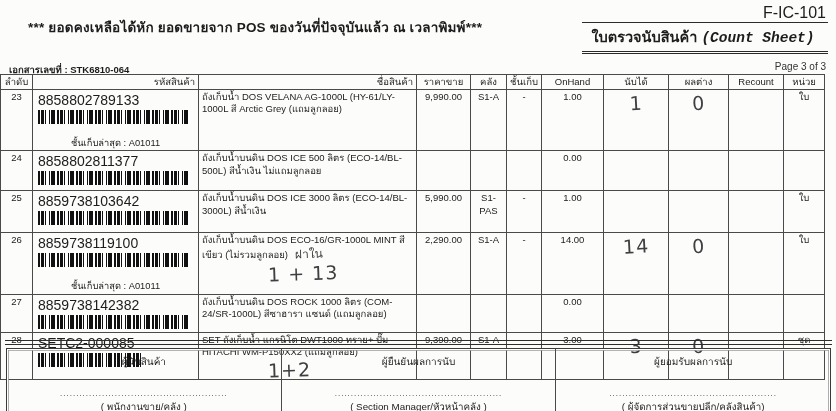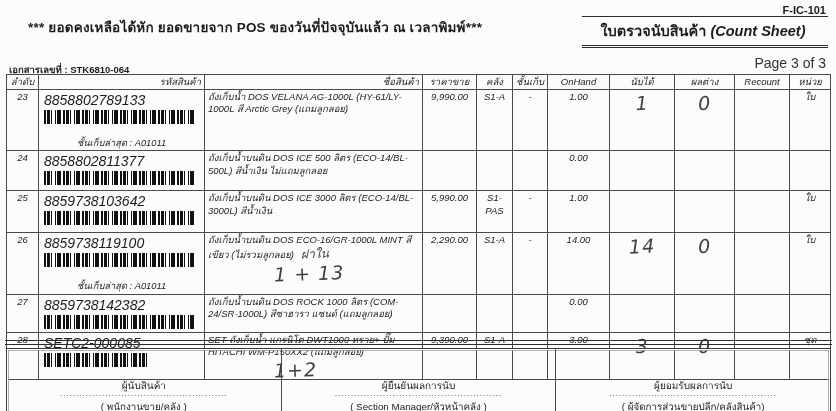--- a/index.html
+++ b/index.html
@@ -5,29 +5,29 @@
   html,body{margin:0;padding:0;background:#e8e8e6;}
   .page{
     position:relative;width:836px;height:411px;overflow:hidden;
     background:#fcfcfa;color:#1c1c1c;
     font-family:"Liberation Sans","DejaVu Sans",sans-serif;
   }
   
   .doc-title{position:absolute;left:28px;top:16px;width:566px;text-align:left;
     font-size:13.5px;font-weight:bold;letter-spacing:.2px;}
   .form-block{position:absolute;right:8px;top:4px;width:246px;text-align:right;}
-  .form-code{font-size:11px;font-weight:bold;padding-right:2px;}
+  .form-code{font-size:16px;font-weight:normal;padding-right:2px;}
   .sheet-title{border-top:1.5px solid #2b2b2b;border-bottom:3px double #2b2b2b;
     padding:2px 4px 3px 0;text-align:center;font-size:14.5px;font-weight:bold;}
-  .sheet-title .en{font-style:italic;}
-  .page-no{font-size:14px;color:#333;padding:7px 2px 0 0;}
+  .sheet-title .en{font-style:italic;font-family:Liberation Mono, monospace;}
+  .page-no{font-size:10px;color:#333;padding:7px 2px 0 0;}
   .doc-no{position:absolute;left:9px;top:62px;font-size:9.5px;font-weight:bold;}
   
-  table.sheet{position:absolute;left:6px;top:74px;width:824px;border-collapse:collapse;
-    table-layout:fixed;border:1.5px solid #3a3a3a;font-style:italic;}
+  table.sheet{position:absolute;left:0;top:74px;width:824px;border-collapse:collapse;
+    table-layout:fixed;border:1.5px solid #3a3a3a;}
   table.sheet td,table.sheet th{border:1px solid #4a4a4a;vertical-align:top;
     font-size:9.5px;font-weight:normal;padding:1px 3px;overflow:hidden;line-height:1.3;}
   tr.hdr th{height:14px;vertical-align:middle;padding:0 3px;white-space:nowrap;}
   .t-l{text-align:right}.t-c{text-align:center}.t-r{text-align:center}
   tr.r0 td{height:36px} tr.r1 td{height:37px} tr.r2 td{height:39px}
   tr.r3 td{height:37px} tr.r4 td{height:35px} tr.r5 td{height:44px}
   .code{font-size:14px;padding-left:2px;}
   .barcode{height:14px;width:152px;margin:1px 0 0 2px;
     background:repeating-linear-gradient(90deg,
       #111 0 1.6px,#fff 1.6px 3.2px,#111 3.2px 6px,#fff 6px 7px,
@@ -44,21 +44,21 @@
   .hw-big{font-size:19px;line-height:1;margin:1px 0 0 66px;transform:rotate(-2deg);
     letter-spacing:1px;}
   
   .rule{position:absolute;left:5px;right:4px;top:340px;height:3px;
     border-top:1.6px solid #2d2d2d;border-bottom:1.6px solid #2d2d2d;}
   .sigbox{position:absolute;left:6px;right:5px;top:348px;height:84px;
     border:1.3px solid #3a3a3a;box-shadow:inset 0 0 0 1px #fff,inset 0 0 0 1.8px #9a9a9a;
     display:flex;}
   .sigcol{flex:1;position:relative;text-align:center;font-size:10px;}
   .sigcol + .sigcol{border-left:1px solid #4a4a4a;}
-  .sig-title{padding-top:5px;margin-top:24px;}
+  .sig-title{padding-top:5px;}
   .sig-dots{position:absolute;left:0;right:0;top:40px;font-size:8px;letter-spacing:1px;color:#222;}
   .sig-role{position:absolute;left:0;right:0;top:50px;font-size:9.8px;}
 </style>
 </head>
 <body>
 
 <div class="page">
 
   <div class="doc-title">*** ยอดคงเหลือได้หัก ยอดขายจาก POS ของวันที่ปัจจุบันแล้ว ณ เวลาพิมพ์***</div>
 

